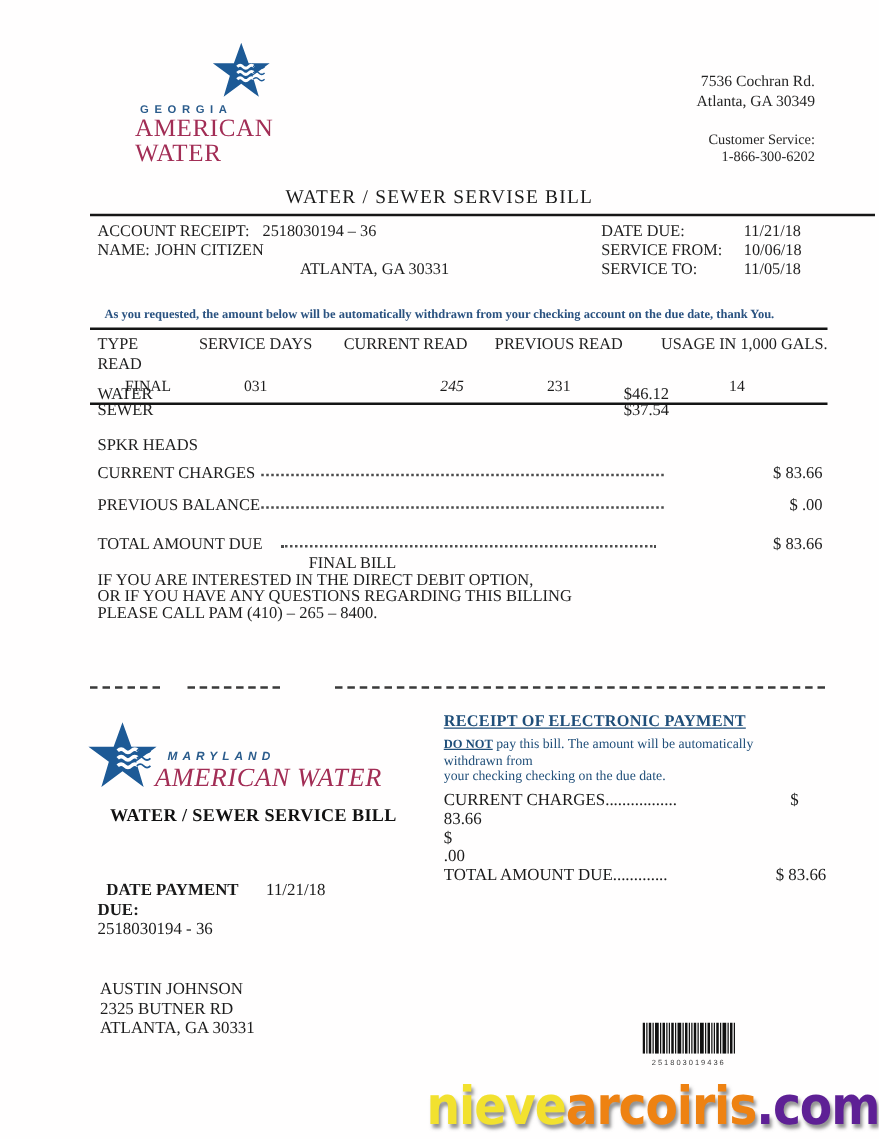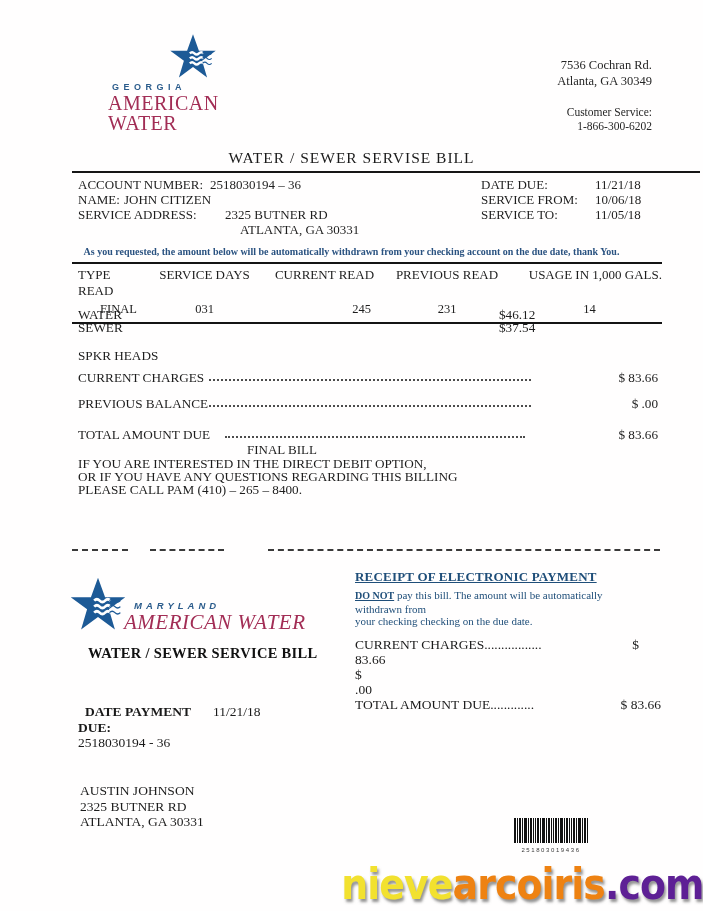--- a/index.html
+++ b/index.html
@@ -38,21 +38,21 @@
   .usage { position:absolute; left:72px; top:262px; width:590px;
            border-top:2.5px solid #141414; border-bottom:2.5px solid #141414; padding:3px 0 5px; }
   .u-row { display:flex; font-size:13px; color:#1d1d1d; }
   .u-row.data { font-size:12.5px; margin-top:3px; }
   .c1 { width:75px; padding-left:6px; }
   .c2 { width:115px; text-align:center; }
   .c3 { width:125px; text-align:center; }
   .c4 { width:120px; text-align:center; }
   .c5 { width:155px; text-align:right; }
   .data .c1 { text-align:center; padding-left:18px; }
-  .data .c3 { text-align:right; padding-right:16px; }
+  .data .c3 { text-align:right; padding-right:16px;font-style:italic; }
   .data .c5 { text-align:center; padding-left:10px; }
 
   
   .charges { position:absolute; left:78px; top:306px; width:582px; height:196px; font-size:13.2px; color:#1d1d1d; }
   .ch-row { position:absolute; left:0; right:0; height:15px; }
   .amt-mid { position:absolute; left:421px; top:0; }
   .leader { position:absolute; top:9px; left:131px; width:322px; border-bottom:2px dotted #4c4c4c; }
   .leader.total { left:147px; width:300px; }
   .amt-right { position:absolute; right:2px; top:0; }
   .final-bill { position:absolute; left:169px; top:136px; font-size:13px; }
@@ -78,21 +78,21 @@
   .dp1 { padding-left:7px; }
   .dp-val { margin-left:22px; }
 
   .recipient { position:absolute; left:80px; top:783px; font-size:13.5px; line-height:15.5px; color:#1d1d1d; }
 
   
   .receipt { position:absolute; left:355px; top:569px; width:306px; }
   .receipt-title { font-weight:bold; font-size:13px; color:#1f4e79; text-decoration:underline; letter-spacing:0.2px; }
   .receipt-para { margin-top:4px; font-size:11px; line-height:12.5px; color:#1f4e79; }
   .receipt-para .donot { font-weight:bold; text-decoration:underline; font-size:10px; }
-  .receipt-amts { margin-top:9px; font-size:13.5px; line-height:15px; color:#1b1b1b; }
+  .receipt-amts { margin-top:4px; font-size:13.5px; line-height:15px; color:#1b1b1b; }
   .r-row { display:flex; justify-content:space-between; }
   .pr22 { padding-right:22px; } .pr12 { padding-right:12px; }
 
   
   .barcode { position:absolute; left:514px; top:818px; width:74px; text-align:center; }
   .barcode-digits { font-family:"Liberation Sans", sans-serif; font-size:6px; letter-spacing:1.6px;
                     color:#3a3a3a; margin-top:0; white-space:nowrap; }
 
   
   .watermark { position:absolute; right:0; bottom:2px; font-family:"DejaVu Sans", sans-serif;
@@ -127,27 +127,24 @@
       <div>Customer Service:</div>
       <div>1-866-300-6202</div>
     </div>
   </div>
 
   <div class="bill-title">WATER / SEWER SERVISE BILL</div>
   <div class="rule-top"></div>
 
   <div class="acct-left">
     <div>
-      <span class="lbl-acct">ACCOUNT NUMBER:</span><span>2518030194 – 36</span>
+      <span class="lbl-acct">ACCOUNT RECEIPT:</span><span>2518030194 – 36</span>
     </div>
     <div>
       <span class="lbl-name">NAME:</span><span>JOHN CITIZEN</span>
-    </div>
-    <div>
-      <span class="lbl-addr">SERVICE ADDRESS:</span><span>2325 BUTNER RD</span>
     </div>
     <div class="addr2">ATLANTA, GA 30331</div>
   </div>
 
   <div class="acct-right">
     <div>
       <span class="lbl">DATE DUE:</span><span>11/21/18</span>
     </div>
     <div>
       <span class="lbl">SERVICE FROM:</span><span>10/06/18</span>

